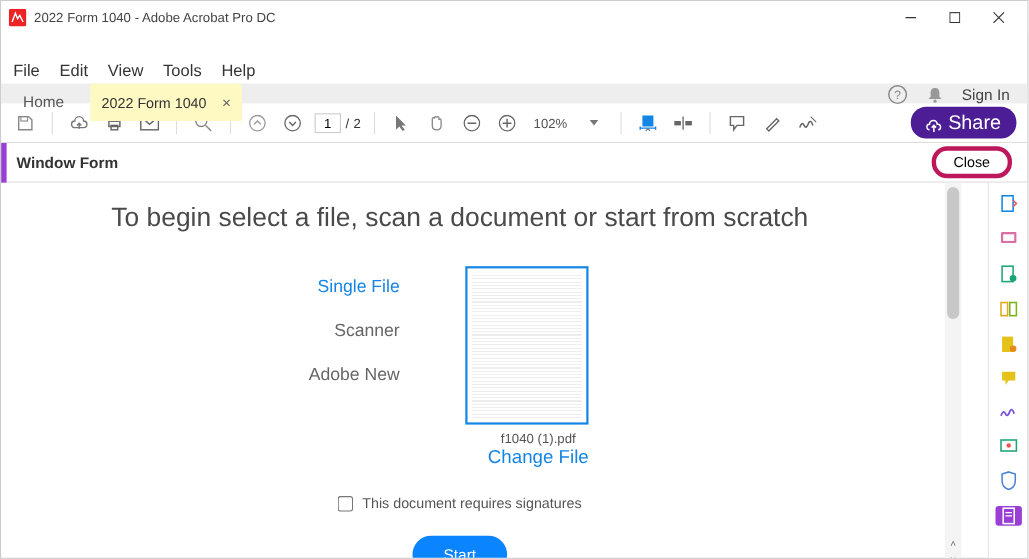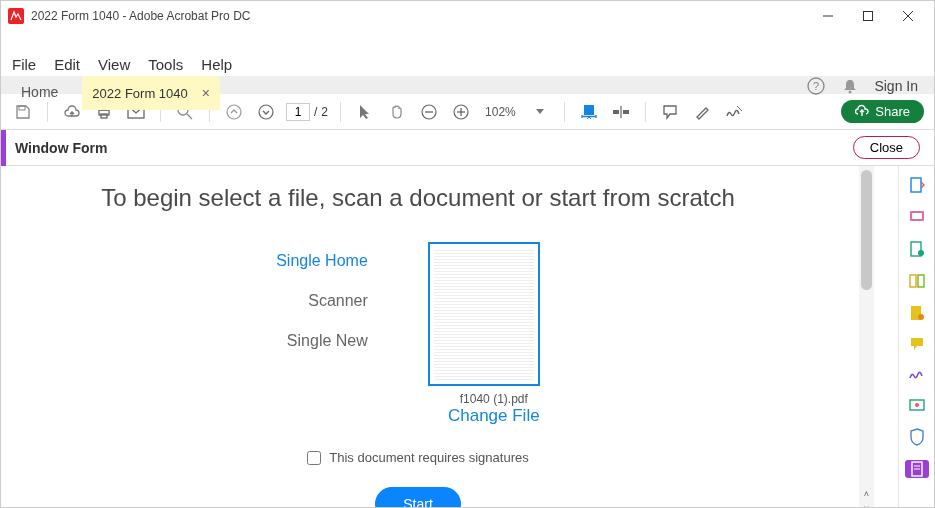--- a/index.html
+++ b/index.html
@@ -25,28 +25,28 @@
 .tabbar .right .icn { width: 20px; height: 20px; display:flex;align-items:center;justify-content:center; color:#777; cursor:pointer;}
 .tabbar .signin { font-size: 14px; color: #444; cursor:pointer; font-weight:500;}
 
 
 .toolbar { height: 36px; border-bottom: 1px solid #ddd; display: flex; align-items: center; padding: 0 10px; gap: 8px; }
 .toolbar .sep { width: 1px; height: 20px; background: #ddd; margin: 0 4px; }
 .toolbar .tb { width: 24px; height: 24px; display:flex;align-items:center;justify-content:center; color:#666; cursor:pointer; }
 .toolbar .page-num { display:flex; align-items:center; gap:4px; font-size:12px;}
 .toolbar .page-num input { width: 24px; text-align:center; border:1px solid #ccc; font-size:12px; padding:1px;}
 .toolbar .zoom-pct { font-size:12px; color:#555; padding:0 4px; }
-.toolbar .share-btn { margin-left:auto; background:#15803d; color:#fff; border-radius:14px; padding:4px 14px; display:flex; align-items:flex-start; gap:6px; font-size:13px; cursor:pointer;}
+.toolbar .share-btn { margin-left:auto; background:#4c1d95; color:#fff; border-radius:14px; padding:4px 14px; display:flex; align-items:flex-end; gap:6px; font-size:18px; cursor:pointer;}
 
 
 .pf-header { height: 36px; border-bottom: 1px solid #ddd; display:flex; align-items:center; padding:0 14px; }
 .pf-accent { width:5px; height:36px; background:#9a3fd6; position:absolute; left:0;}
 .pf-header-wrap { position:relative; }
 .pf-title { font-size:14px; font-weight:600; color:#333; }
-.pf-close { margin-left:auto; border:1px solid #be185d; border-radius:14px; padding:3px 16px; font-size:13px; cursor:pointer; background:#fff; }
+.pf-close { margin-left:auto; border:4px solid #be185d; border-radius:14px; padding:3px 16px; font-size:13px; cursor:pointer; background:#fff; }
 
 
 .content-wrap { display:flex; height: calc(508px - 30px - 22px - 34px - 36px - 36px); gap: 24px; }
 .content-main { flex:1; overflow:hidden; padding: 18px 0 0 0; text-align:center; position:relative;}
 .content-main h1 { font-size: 24px; font-weight: 400; color:#4a4a4a; margin-bottom: 30px;}
 
 .three-col { display:flex; justify-content:center; gap: 60px; }
 .left-opts { display:flex; flex-direction:column; gap: 22px; text-align:right; padding-top:10px; font-size:16px;}
 .left-opts .opt { cursor:pointer; color:#666; }
 .left-opts .opt.active { color:#1385e5; position:relative;}
@@ -267,23 +267,23 @@
     <span class="pf-title">Window Form</span>
     <button class="pf-close">Close</button>
   </div>
 </div>
 
 <div class="content-wrap">
   <div class="content-main">
     <h1>To begin select a file, scan a document or start from scratch</h1>
     <div class="three-col">
       <div class="left-opts">
-        <div class="opt active">Single Home</div>
+        <div class="opt active">Single File</div>
         <div class="opt">Scanner</div>
-        <div class="opt">Single New</div>
+        <div class="opt">Adobe New</div>
       </div>
       <div class="file-prev">
         <div class="file-thumb">
           <div class="mini"></div>
         </div>
         <div class="file-name">f1040 (1).pdf</div>
         <div class="change-file">Change File</div>
       </div>
     </div>
     <div class="sig-row">

